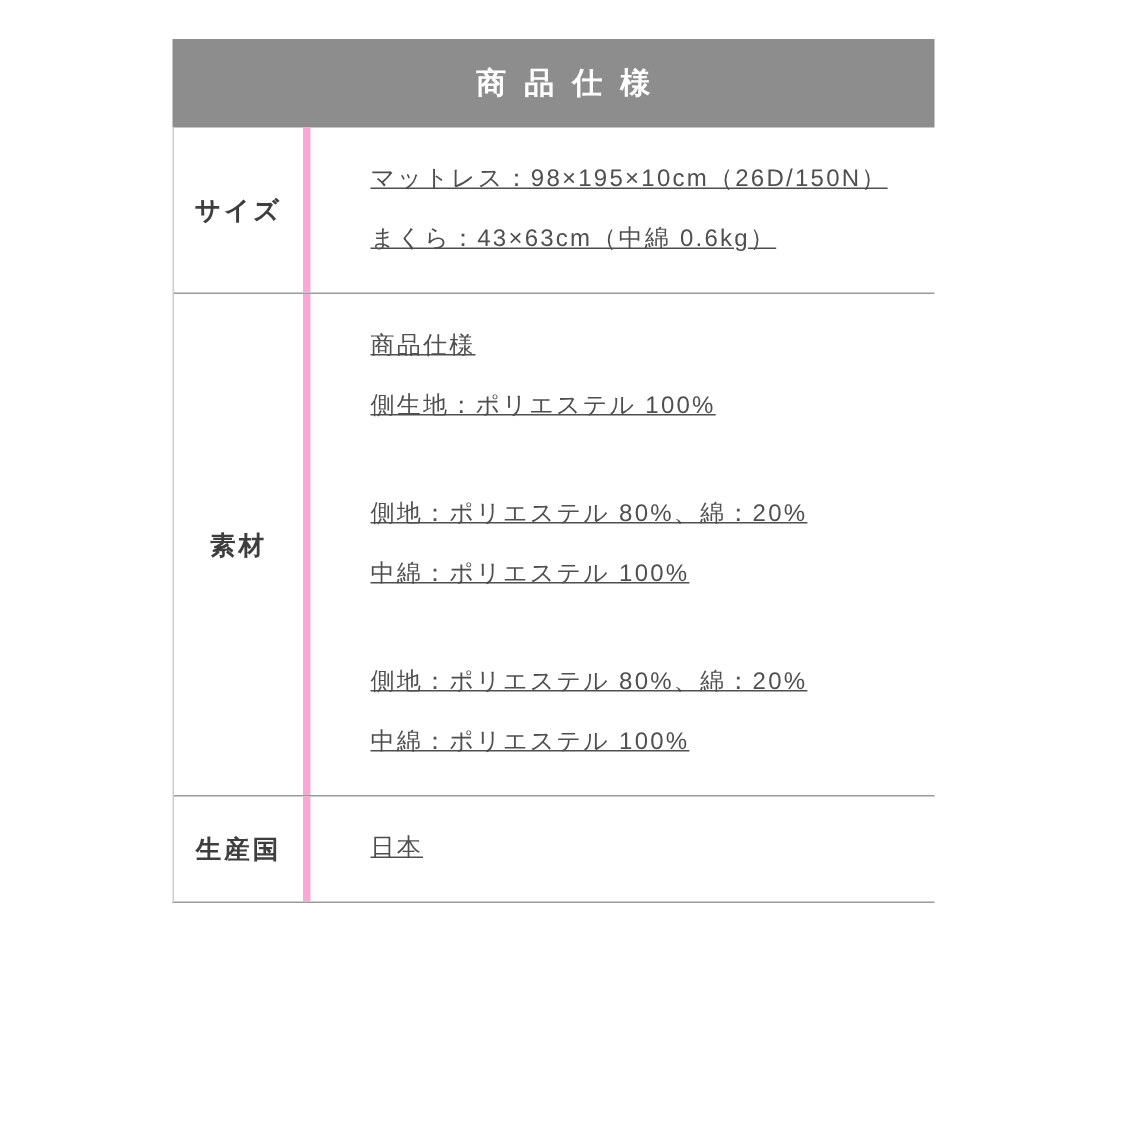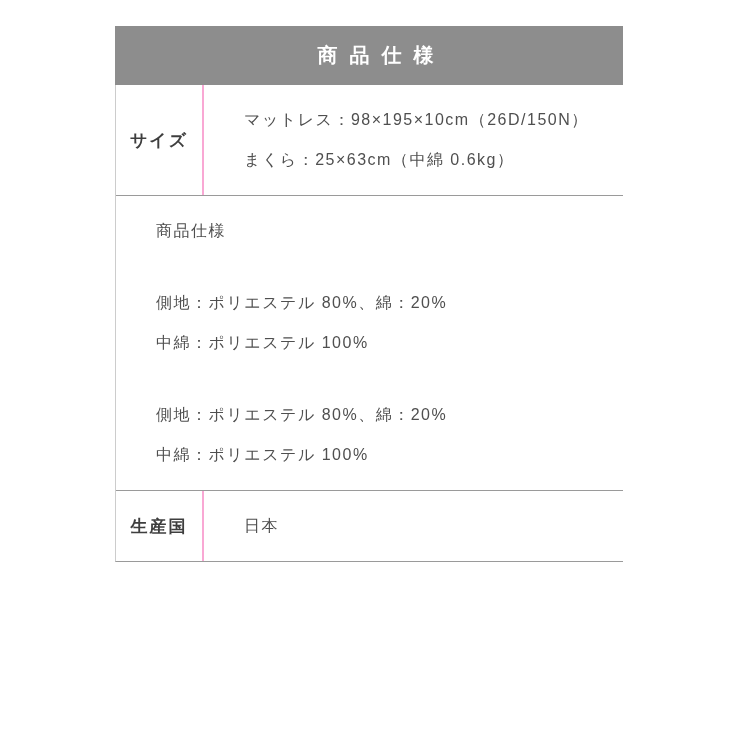--- a/index.html
+++ b/index.html
@@ -43,32 +43,33 @@
   .spec-row {
     display: flex;
     align-items: stretch;
     border-bottom: 1px solid #9a9a9a;
   }
   .spec-row:last-child {
     border-bottom: none;
   }
   .label-cell {
     flex: 0 0 86px;
-    border-right: 2px solid #f9a8d4;
+    border-right: 5px solid #f9a8d4;
     display: flex;
     align-items: center;
     justify-content: center;
     font-weight: bold;
     font-size: 17px;
     color: #3e3e3e;
     letter-spacing: 2px;
   }
   .value-cell {
     flex: 1 1 auto;
     padding: 15px 12px 15px 40px;
+    text-decoration: underline;
   }
   .line {
     line-height: 40px;
     letter-spacing: 1.5px;
     white-space: nowrap;
   }
   .group + .group {
     margin-top: 32px;
   }
 </style>
@@ -82,29 +83,31 @@
       <span>商品仕様</span>
     </div>
 
     <div class="spec-body">
 
       <div class="spec-row">
         <div class="label-cell">サイズ</div>
         <div class="value-cell">
           <div class="group">
             <div class="line">マットレス：98×195×10cm（26D/150N）</div>
-            <div class="line">まくら：25×63cm（中綿 0.6kg）</div>
+            <div class="line">まくら：43×63cm（中綿 0.6kg）</div>
           </div>
         </div>
       </div>
 
       <div class="spec-row">
+        <div class="label-cell">素材</div>
         <div class="value-cell">
           <div class="group">
             <div class="line">商品仕様</div>
+            <div class="line">側生地：ポリエステル 100%</div>
           </div>
           <div class="group">
             <div class="line">側地：ポリエステル 80%、綿：20%</div>
             <div class="line">中綿：ポリエステル 100%</div>
           </div>
           <div class="group">
             <div class="line">側地：ポリエステル 80%、綿：20%</div>
             <div class="line">中綿：ポリエステル 100%</div>
           </div>
         </div>

